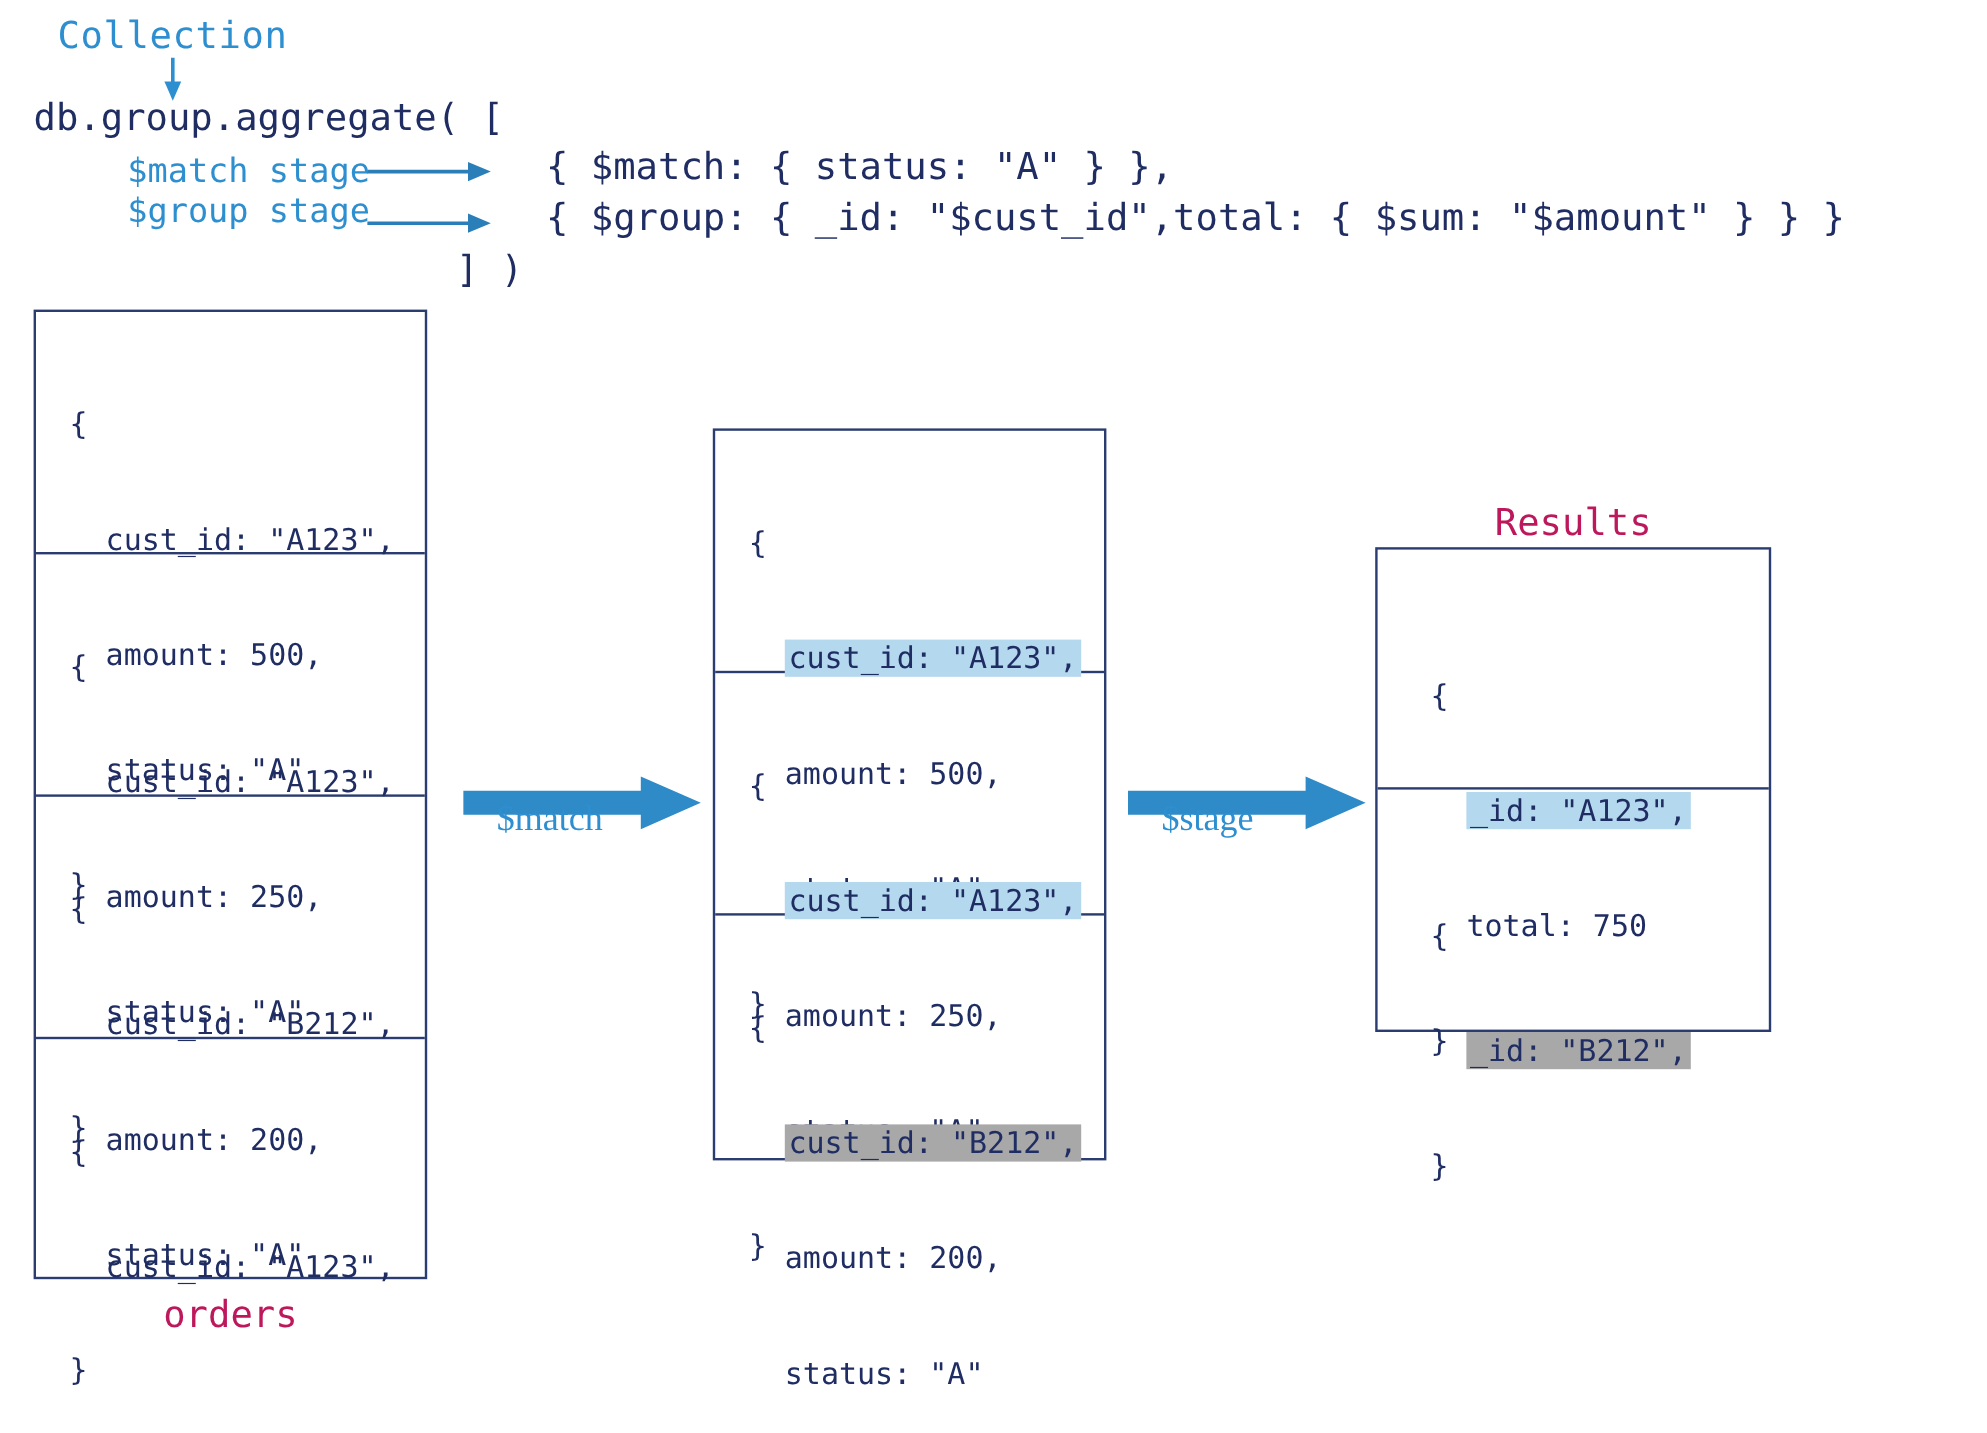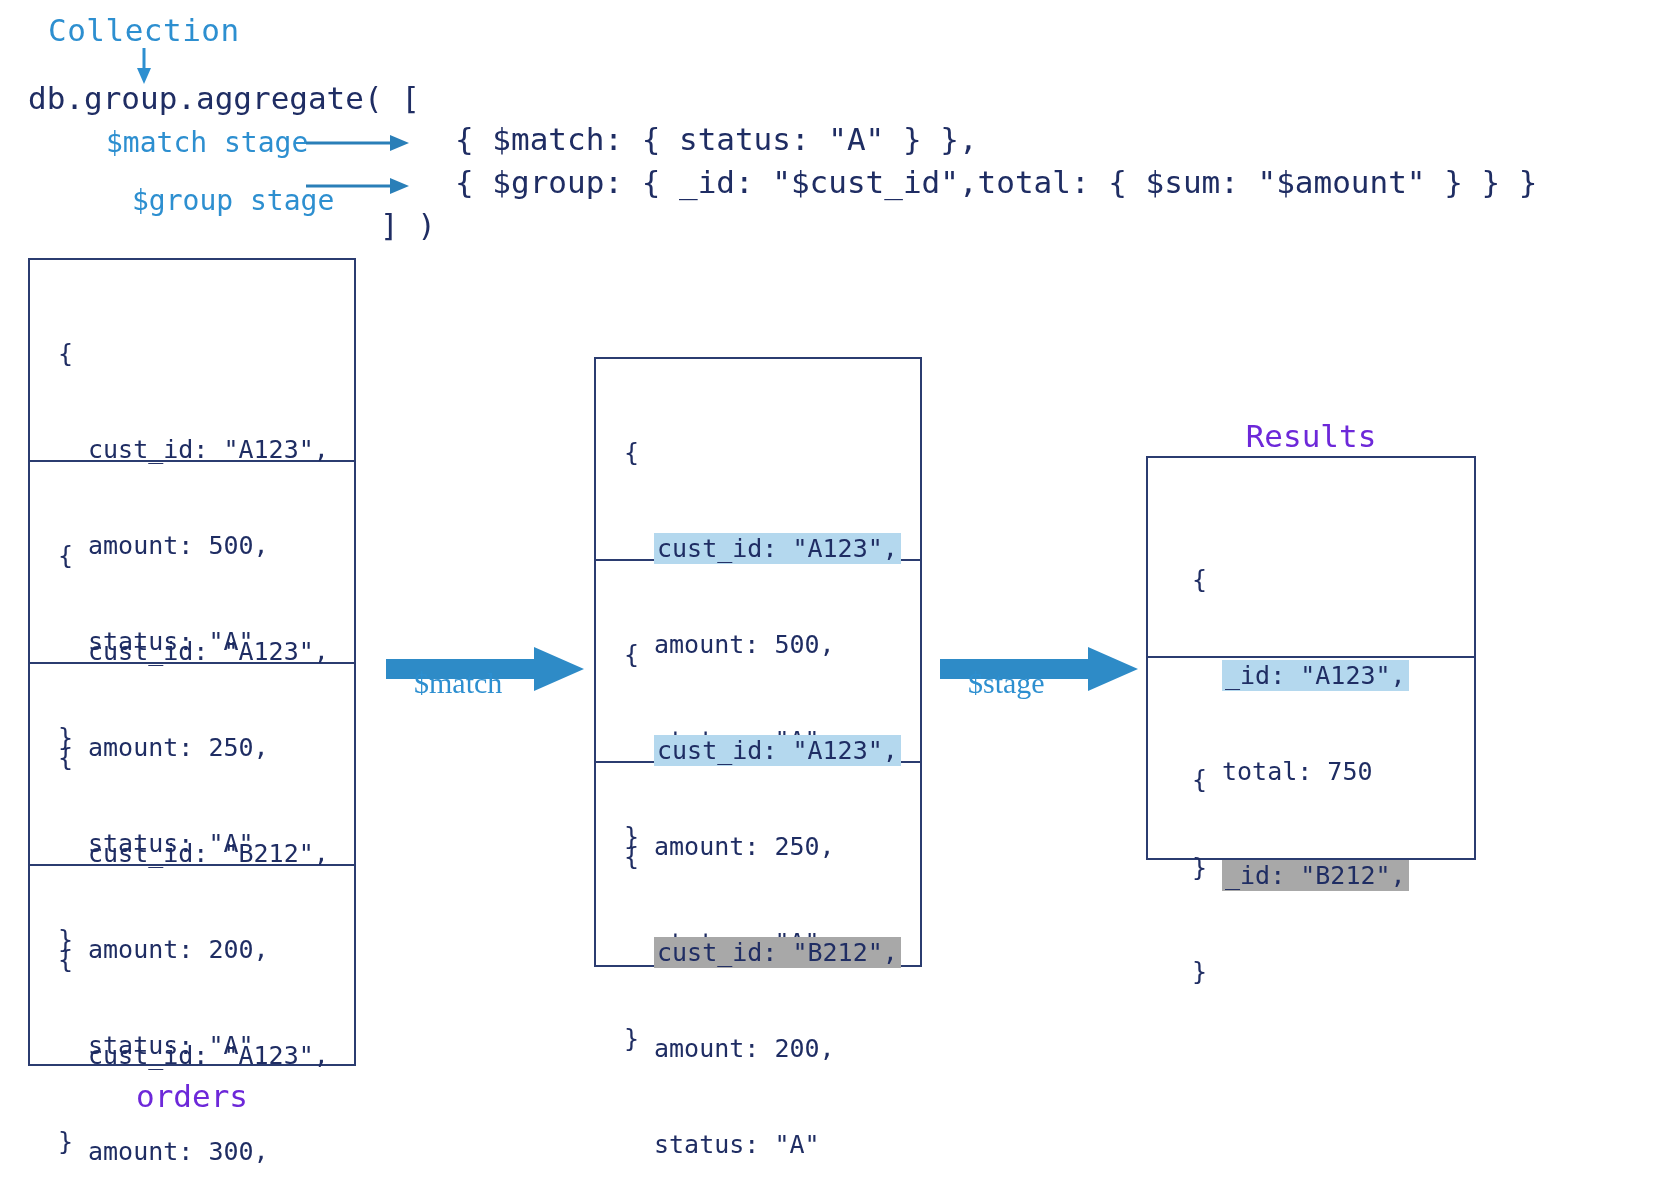--- a/index.html
+++ b/index.html
@@ -36,21 +36,21 @@
   .code-stage1 { left: 455px; top: 121px; }
   .code-stage2 { left: 455px; top: 164px; }
   .code-close  { left: 380px; top: 207px; }
 
   .stage-note {
     font-size: 28px;
     color: #2d8fd0;
     white-space: nowrap;
   }
   .note-match { left: 106px; top: 126px; }
-  .note-group { left: 106px; top: 184px; margin-left: 26px; }
+  .note-group { left: 106px; top: 159px; }
 
   .note-arrow-match { left: 306px; top: 132px; }
   .note-arrow-group { left: 306px; top: 175px; }
 
   
   .docbox {
     box-sizing: border-box;
     border: 2px solid #2b3c70;
     background: #ffffff;
   }
@@ -84,21 +84,21 @@
   #matched-box .doccell { height: 202px; }
 
   
   #results-box { left: 1146px; top: 456px; width: 330px; height: 404px; }
   #results-box .doccell { height: 200px; }
   #results-box .doc-text { padding-left: 44px; padding-top: 42px; }
 
   
   .caption {
     font-size: 31px;
-    color: #6d28d9;
+    color: #be185d;
     white-space: nowrap;
     text-align: center;
   }
   #orders-caption { left: 28px; top: 1078px; width: 328px; text-align: center; }
   #results-caption { left: 1146px; top: 418px; width: 330px; }
 
   
   .stage-arrow-label {
     font-size: 30px;
     color: #2d8fd0;
@@ -163,21 +163,20 @@
       <span class="doc-line" style="padding-left:30px">cust_id: "B212",</span>
       <span class="doc-line" style="padding-left:30px">amount: 200,</span>
       <span class="doc-line" style="padding-left:30px">status: "A"</span>
       <span class="doc-line">}</span>
     </div>
   </div>
   <div class="doccell">
     <div class="doc-text">
       <span class="doc-line">{</span>
       <span class="doc-line" style="padding-left:30px">cust_id: "A123",</span>
-      <span class="doc-line" style="padding-left:30px">amount: 300,</span>
       
       
     </div>
   </div>
 </div>
 <div class="abs caption" id="orders-caption">orders</div>
 
 <svg class="abs" id="match-arrow" width="200" height="48">
   <polygon points="0,14 148,14 148,2 198,24 148,46 148,34 0,34" fill="#2e8bc7"></polygon>
 </svg>

